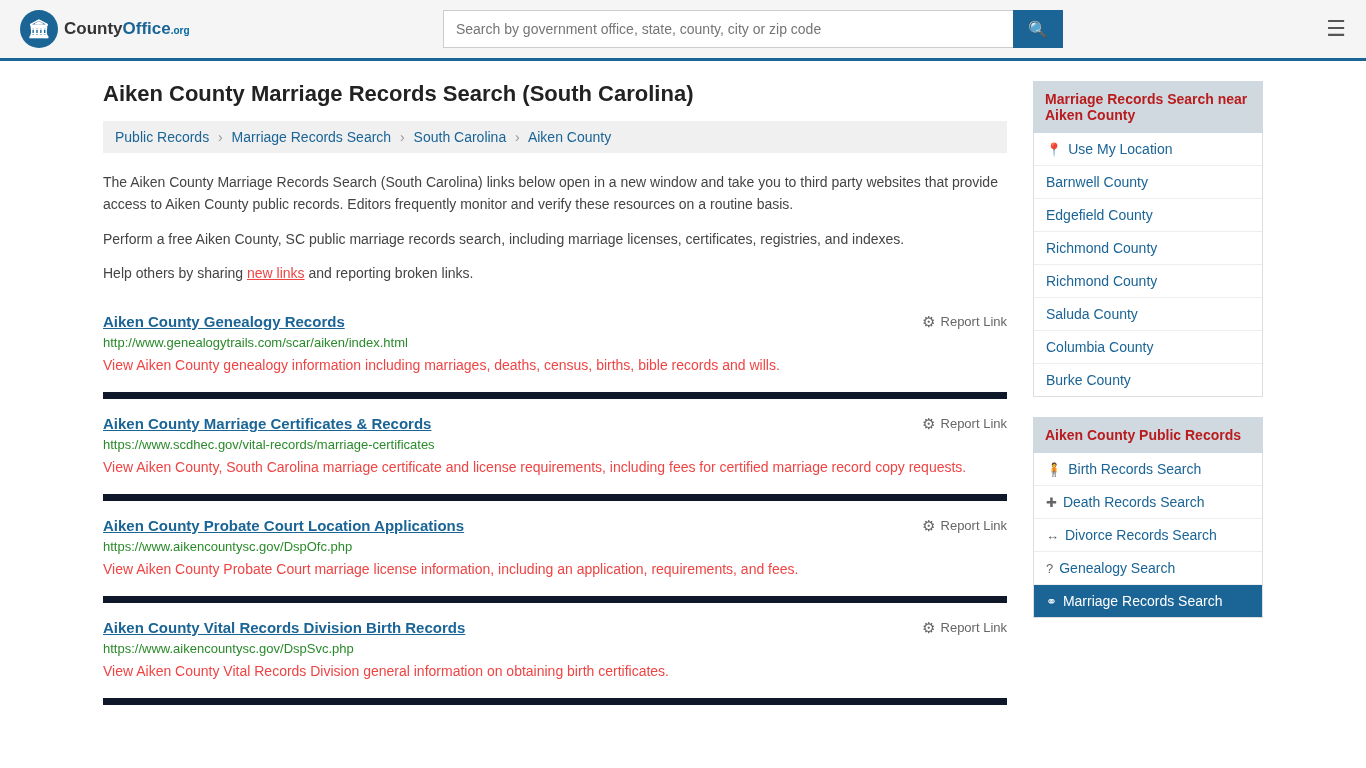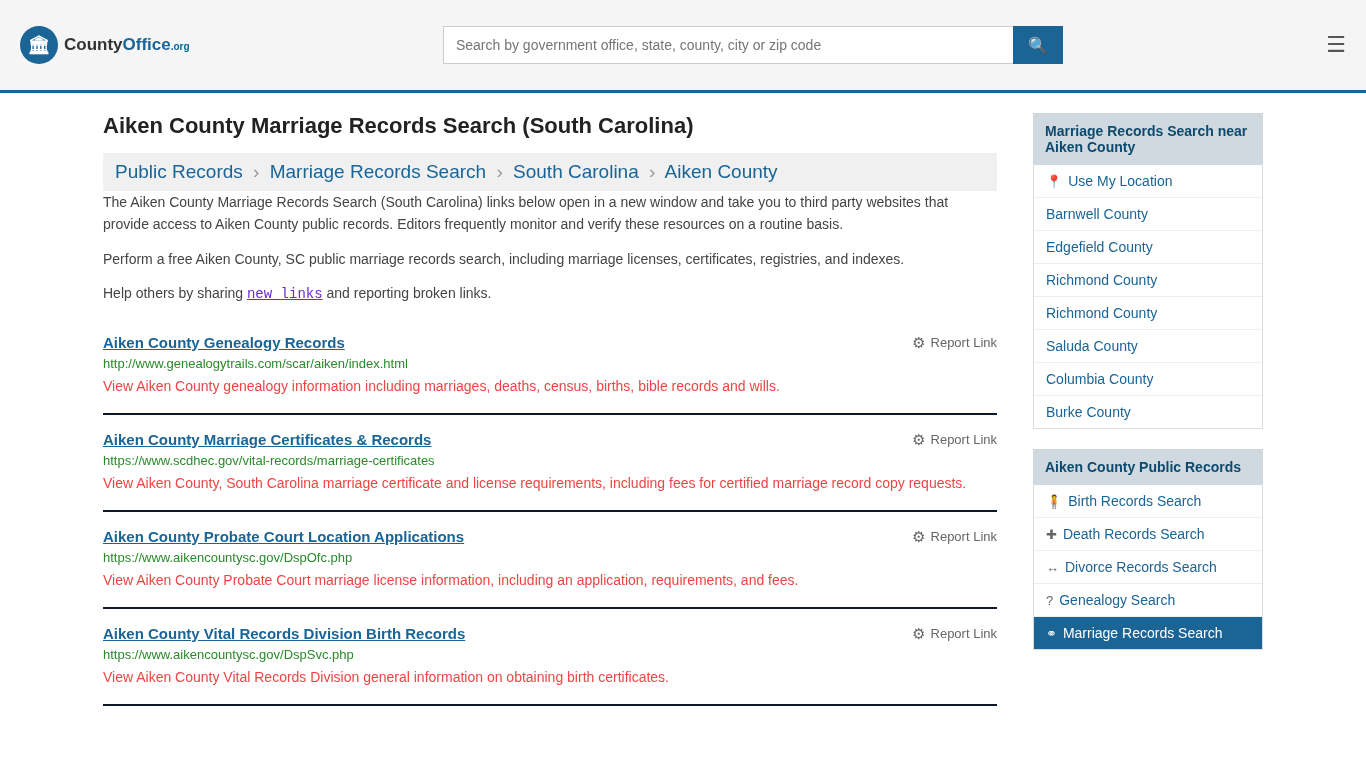--- a/index.html
+++ b/index.html
@@ -29,21 +29,21 @@
       justify-content: center;
       color: #fff;
       font-size: 18px;
       font-weight: bold;
     }
     .search-area {
       display: flex;
       align-items: flex-end;
       flex: 1;
       max-width: 620px;
-      margin: 16px 30px;
+      margin: 0 30px;
     }
     .search-input {
       flex: 1;
       padding: 8px 12px;
       border: 1px solid #ccc;
       border-right: none;
       font-size: 14px;
       outline: none;
       height: 38px;
     }
@@ -64,63 +64,63 @@
       color: #555;
       margin-left: 10px;
     }
 
     
     .main-container {
       max-width: 1200px;
       margin: 0 auto;
       padding: 20px 20px;
       display: flex;
-      gap: 36px;
+      gap: 26px;
     }
 
     
     .content-area {
       flex: 1;
     }
     .page-title {
       font-size: 22px;
       font-weight: bold;
       color: #222;
       margin-bottom: 14px;
     }
 
     
     .breadcrumb {
       background: #f0f0f0;
       padding: 8px 12px;
-      font-size: 19px;
+      font-size: 14px;
+      margin-bottom: 18px;
       color: #555;
     }
     .breadcrumb a {
       color: #1a6496;
       text-decoration: none;
     }
     .breadcrumb .sep { margin: 0 5px; color: #999; }
 
     
     .description {
       font-size: 14px;
       color: #444;
       line-height: 1.6;
       margin-bottom: 12px;
     }
     .description a {
-      color: #6d28d9;
+      color: #ef4444;
       text-decoration: underline;
-      font-family: Liberation Mono, monospace;
     }
 
     
     .record-item {
-      border-bottom: 2px solid #0f172a;
+      border-bottom: 7px solid #0f172a;
       padding: 16px 0;
     }
     .record-header {
       display: flex;
       justify-content: space-between;
       align-items: flex-start;
       margin-bottom: 4px;
     }
     .record-title {
       font-size: 15px;
@@ -158,21 +158,21 @@
       flex-shrink: 0;
     }
     .sidebar-section {
       margin-bottom: 20px;
     }
     .sidebar-section-title {
       background: #d0d8e0;
       padding: 10px 12px;
       font-weight: bold;
       font-size: 14px;
-      color: #0c4a6e;
+      color: #b91c1c;
       margin-bottom: 0;
     }
     .sidebar-list {
       list-style: none;
       padding: 0;
       border: 1px solid #ddd;
       border-top: none;
     }
     .sidebar-list li {
       border-bottom: 1px solid #eee;

